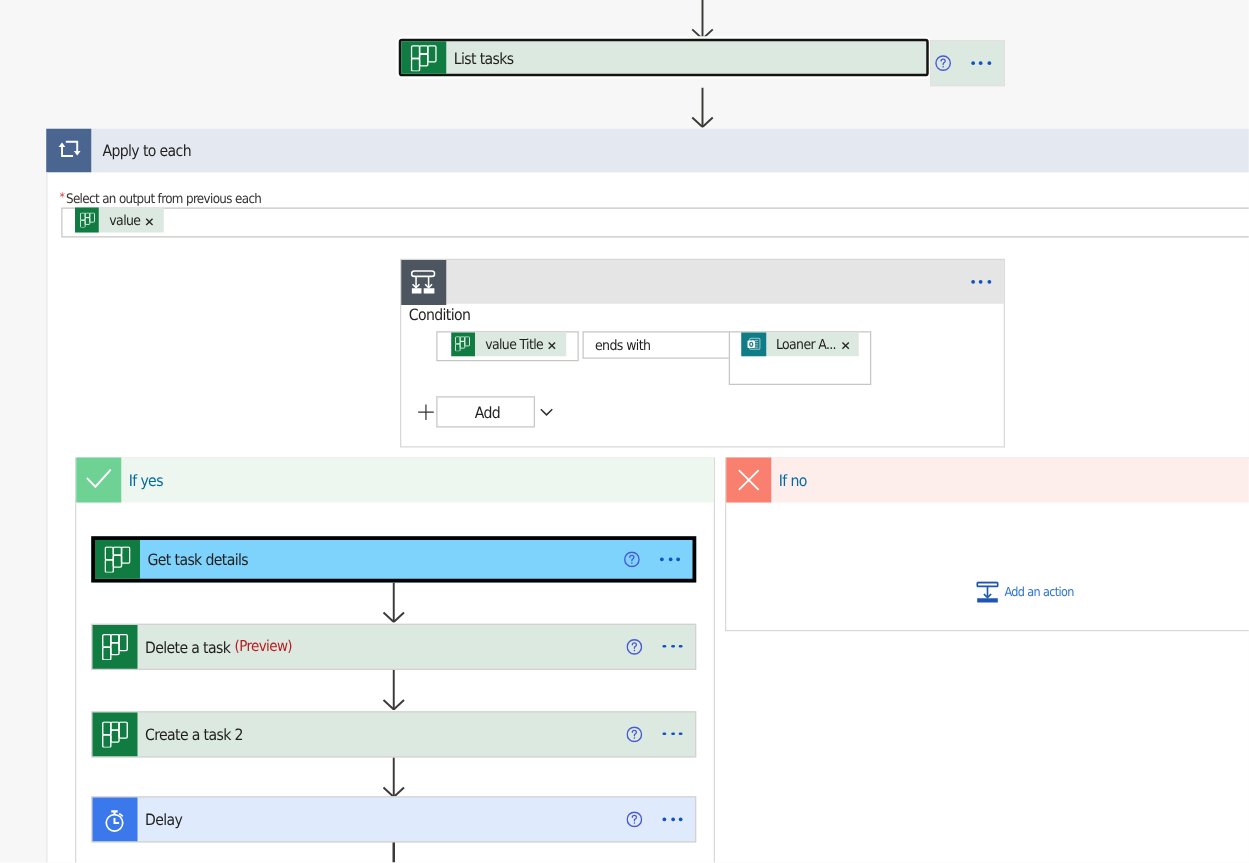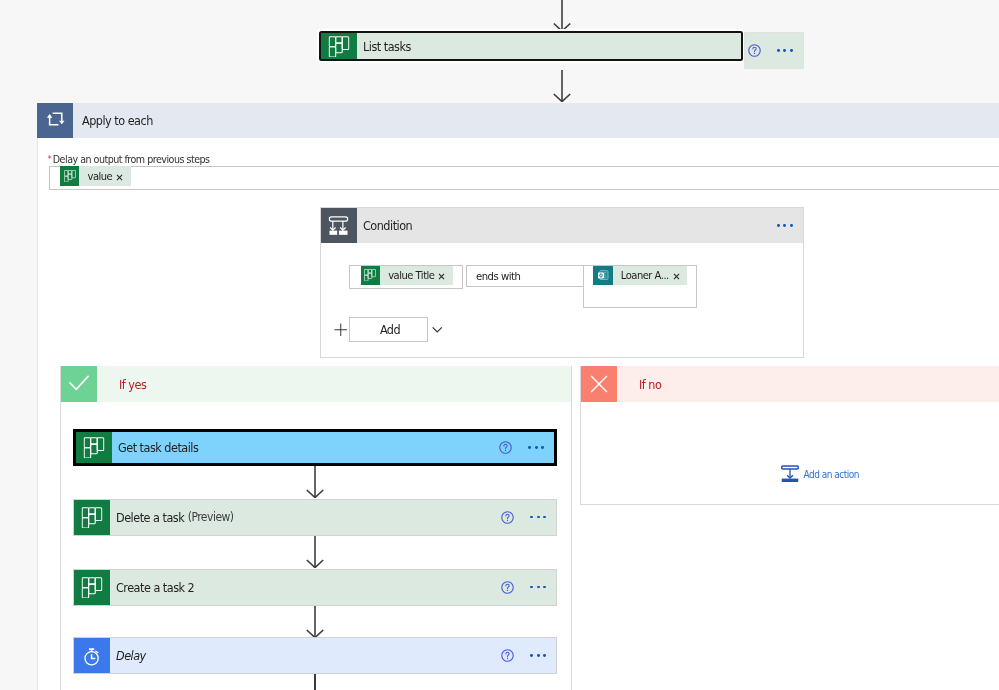--- a/index.html
+++ b/index.html
@@ -16,21 +16,21 @@
   .canvas { position:absolute; left:0; top:0; width:999px; height:690px; }
   .abs { position:absolute; }
   svg { display:block; }
   .conn { position:absolute; }
 
   .card { position:absolute; display:flex; align-items:stretch; }
   .card .ico { flex:0 0 36px; width:36px; display:flex; align-items:center; justify-content:center; }
   .card .ico svg { transform: translate(-0.5px, 0px); }
   .card .title { flex:1; display:flex; align-items:center; padding-left:6px;
                  font-size:12.5px; color:#201f1e; white-space:nowrap; }
-  .card .title .sub { color:#404040; margin-left:3.5px; font-size:12.0px; }
+  .card .title .sub { color:#b91c1c; margin-left:3.5px; font-size:12.0px; }
 
   .tools { position:absolute; display:flex; align-items:center; }
   .dots { display:flex; gap:3.7px; align-items:center; }
   .dots i { width:2.8px; height:2.8px; border-radius:50%; background:#1152c4; display:block; }
 
   .scope-head { position:absolute; display:flex; align-items:stretch; background:#e4e8f1; }
   .scope-head .ico { flex:0 0 36px; width:36px; background:#4b6591; display:flex; align-items:center; justify-content:center;}
   .scope-head .lbl { flex:1; display:flex; align-items:center; padding-left:9px; font-size:12.5px; color:#201f1e; }
 
   .req { color:#d13438; font-size:9.5px; position:relative; top:-0.5px; margin-right:1.5px; }
@@ -38,21 +38,21 @@
 
   .tokenbox { position:absolute; background:#fff; border:1px solid #c8c6c4; }
   .token { display:inline-flex; position:relative; top:-0.4px; align-items:stretch; background:#dce9e1; height:19.5px; vertical-align:middle;text-align:center; }
   .token .tico { flex:0 0 19.5px; width:19.5px; display:flex; align-items:center; justify-content:center; }
   .token .ttxt { display:flex; align-items:center; padding:0 0 0 8px; font-size:11.1px; color:#201f1e; white-space:nowrap;}
   .token .tx { display:flex; align-items:center; padding-top:2px; padding-right:6.5px; padding-left:3px; font-size:11.1px; color:#201f1e; }
 
   .branchbox { position:absolute; background:#fff; border:1px solid #d9d9d9; }
   .bhead { position:absolute; display:flex; align-items:stretch; }
   .bhead .ico { flex:0 0 36px; width:36px; display:flex; align-items:center; justify-content:center; }
-  .bhead .lbl { flex:1; display:flex; align-items:center; padding-left:22px; font-size:12.5px; color:#b91c1c; }
+  .bhead .lbl { flex:1; display:flex; align-items:center; padding-left:6px; font-size:12.5px; color:#0369a1; }
 
   .addaction { position:absolute; display:flex; align-items:center; gap:5px;
                color:#2f74d0; font-size:10px; }
 
   .selbox { position:absolute; border:1px solid #c8c6c4; background:#fff; display:flex; align-items:center;
             padding-left:9px; font-size:11.2px; color:#201f1e; }
   .selbox .cv { position:absolute; right:7px; top:50%; transform:translateY(-50%); }
 
   .addbtn { position:absolute; border:1px solid #c8c6c4; background:#fff; display:flex; align-items:center;
             justify-content:center; gap:8.5px; font-size:12.5px; color:#201f1e; }
@@ -110,21 +110,21 @@
 <path d="M2.8 3.2v10.0h9.0"></path>
 <path d="M5.9 1.5h9.3v10.2"></path>
 <path d="M0.05 5.9 2.8 2.25 5.55 5.9z" fill="#ffffff" stroke="none"></path>
 <path d="M12.45 9.1 15.2 12.75 17.95 9.1z" fill="#ffffff" stroke="none"></path>
 </svg>
       </div>
   <div class="lbl">Apply to each</div>
 </div>
 <div class="abs" style="left:37px;top:138.3px;width:975px;height:552px;background:#ffffff;border-left:1px solid #e6e6e6;"></div>
 <div class="fieldlabel" style="left:47.5px;top:152.8px;">
-  <span class="req">*</span><span>Delay an output from previous steps</span>
+  <span class="req">*</span><span>Select an output from previous each</span>
 </div>
 <div class="tokenbox" style="left:48.6px;top:165.8px;width:965px;height:24.2px;padding:0 0 0 10.4px;">
   <span class="token">
     <span class="tico" style="background:#107c41;">
           <svg width="12" height="12" viewBox="-0.65 -0.65 19.8 19.8" fill="none" stroke="#ffffff" stroke-width="1.05" stroke-linejoin="round">
 <rect x="0" y="0" width="6.1" height="9.5" rx="1.0"></rect>
 <rect x="6.1" y="0" width="6.2" height="6.1" rx="1.0"></rect>
 <rect x="12.3" y="0" width="6.2" height="12.1" rx="1.0"></rect>
 <rect x="0" y="9.5" width="6.1" height="9.6" rx="1.0"></rect>
 <rect x="6.1" y="6.1" width="6.2" height="9.0" rx="1.0"></rect>
@@ -132,21 +132,21 @@
         </span>
     <span class="ttxt">value</span>
     <span class="tx">
           <svg width="9" height="9" viewBox="0 0 12 12" fill="none" stroke="#2b2a29" stroke-width="1.5" stroke-linecap="butt">
             <path d="M2.6 2.6 9.4 9.4M9.4 2.6 2.6 9.4"></path>
           </svg>
         </span>
   </span>
 </div>
 <div class="abs" style="left:320px;top:207px;width:484px;height:151px;background:#fff;border:1px solid #d8d8d8;"></div>
-<div class="card" style="left:321px;top:208px;width:482px;height:35px;background:#e5e5e5;border:0;">
+<div class="card" style="left:321px;top:208px;width:482px;height:35px;background:#e5e5e5;border:0;flex-direction:column;">
   <div class="ico" style="background:#4c5560;">
         <svg width="20" height="20" viewBox="-0.8 -0.8 20.3 20.3">
 <rect x="0" y="0" width="18.7" height="4.4" rx="2.2" fill="none" stroke="#ffffff" stroke-width="1.3"></rect>
 <path d="M3.6 4.4v9.1M13.8 4.4v9.1" stroke="#ffffff" stroke-width="1.25"></path>
 <path d="M0.8 10.8 3.6 13.6 6.4 10.8" fill="none" stroke="#ffffff" stroke-width="1.3" stroke-linejoin="miter"></path>
 <path d="M11.0 10.8 13.8 13.6 16.6 10.8" fill="none" stroke="#ffffff" stroke-width="1.3" stroke-linejoin="miter"></path>
 <rect x="0.2" y="14.0" width="7.8" height="4.3" fill="#ffffff"></rect>
 <rect x="9.8" y="14.0" width="8.7" height="4.3" fill="#ffffff"></rect>
 </svg>
       </div>
@@ -345,21 +345,21 @@
           <i></i>
         </div>
       </div>
     </div>
 <div class="conn" style="left:303px;top:605.5px;width:24px;height:32px;">
       <svg width="24" height="32" viewBox="0 0 24 32" fill="none" stroke="#3b3a39" stroke-width="1.55" stroke-linecap="butt" stroke-linejoin="miter">
         <path d="M12 0V31.6"></path>
         <path d="M3.8000000000000007 24.0 12 31.6 20.2 24.0"></path>
       </svg>
     </div>
-<div class="card" style="left:73px;top:637.2px;width:484px;height:37px;background:#dfeafc;border:1px solid #d3d2d0;font-style:italic;">
+<div class="card" style="left:73px;top:637.2px;width:484px;height:37px;background:#dfeafc;border:1px solid #d3d2d0;">
       <div class="ico" style="background:#3b78ec;">
         <svg width="20" height="20" viewBox="0 0 20 21.5" fill="none" stroke="#ffffff">
 <circle cx="10.1" cy="13.2" r="7.1" stroke-width="1.45"></circle>
 <path d="M7.3 3.3h5.6" stroke-width="2.0" stroke-linecap="butt"></path>
 <path d="M10.1 3.9v2.5" stroke-width="1.9"></path>
 <path d="M14.6 5.6 16.9 7.2" stroke-width="1.45" stroke-linecap="round"></path>
 <path d="M10.1 9.0v4.4h4.0" stroke-width="1.7" stroke-linecap="butt" stroke-linejoin="miter"></path>
 </svg>
       </div>
       <div class="title">

